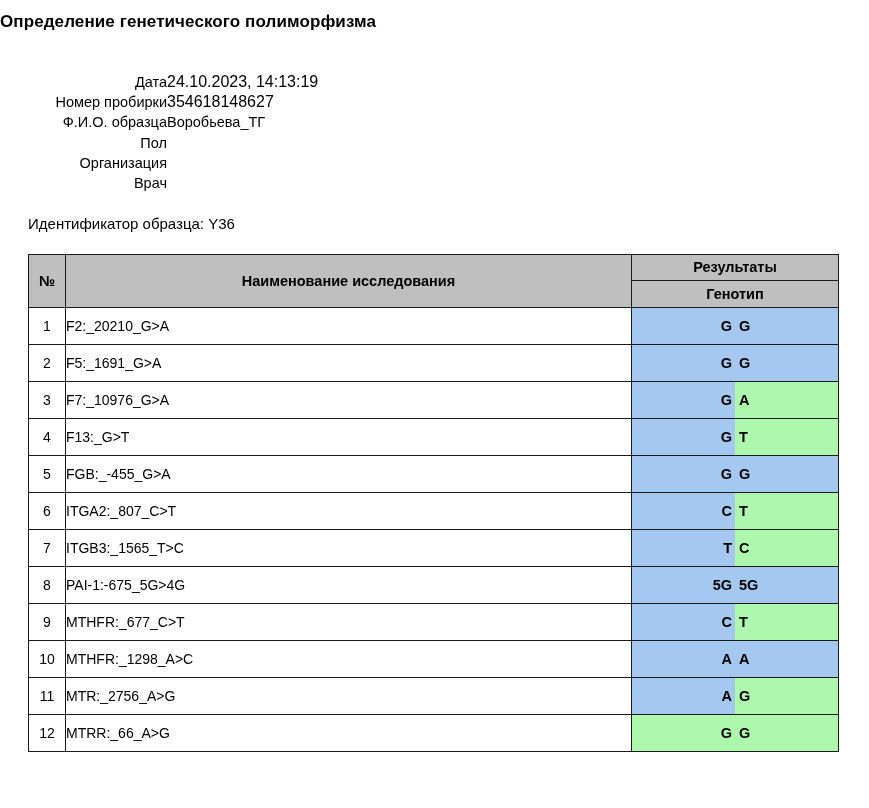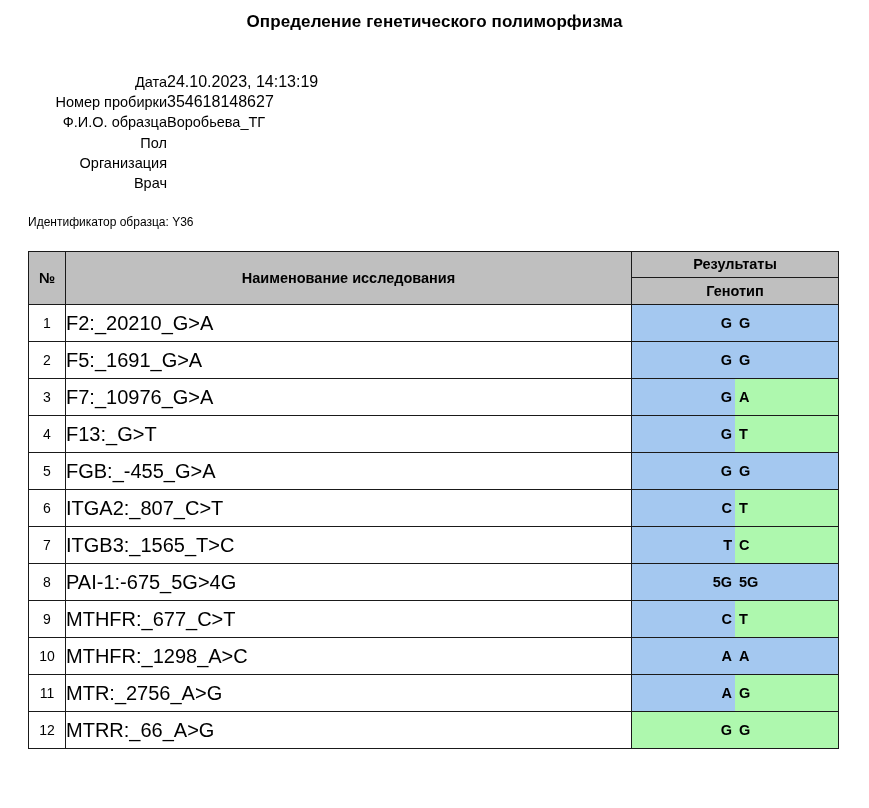--- a/index.html
+++ b/index.html
@@ -13,21 +13,21 @@
     height: 808px;
     font-family: "Liberation Sans", "DejaVu Sans", sans-serif;
     color: #000000;
     -webkit-font-smoothing: antialiased;
     overflow: hidden;
     position: relative;
   }
 
   
   .doc-title {
-    text-align: center;
+    text-align: left;
     font-size: 17px;
     font-weight: bold;
     letter-spacing: 0.1px;
     padding-top: 12px;
     margin: 0;
   }
 
   
   .patient-info {
     margin-top: 40px;
@@ -50,21 +50,21 @@
     white-space: nowrap;
   }
   .info-value.small {
     font-size: 16px;
   }
 
   
   .sample-id {
     margin-top: 22px;
     margin-left: 28px;
-    font-size: 12px;
+    font-size: 15px;
     white-space: nowrap;
   }
 
   
   .result-table-wrap {
     margin-top: 22px;
     margin-left: 28px;
     width: 810px;
   }
   table.result-table {
@@ -100,21 +100,21 @@
   
   td.cell-num {
     height: 36px;
     text-align: center;
     font-size: 14px;
     font-weight: normal;
   }
   td.cell-name {
     height: 36px;
     padding-left: 14px;
-    font-size: 20px;
+    font-size: 14px;
     white-space: nowrap;
   }
   td.cell-result {
     height: 36px;
     padding: 0;
   }
 
   
   .geno {
     display: flex;

